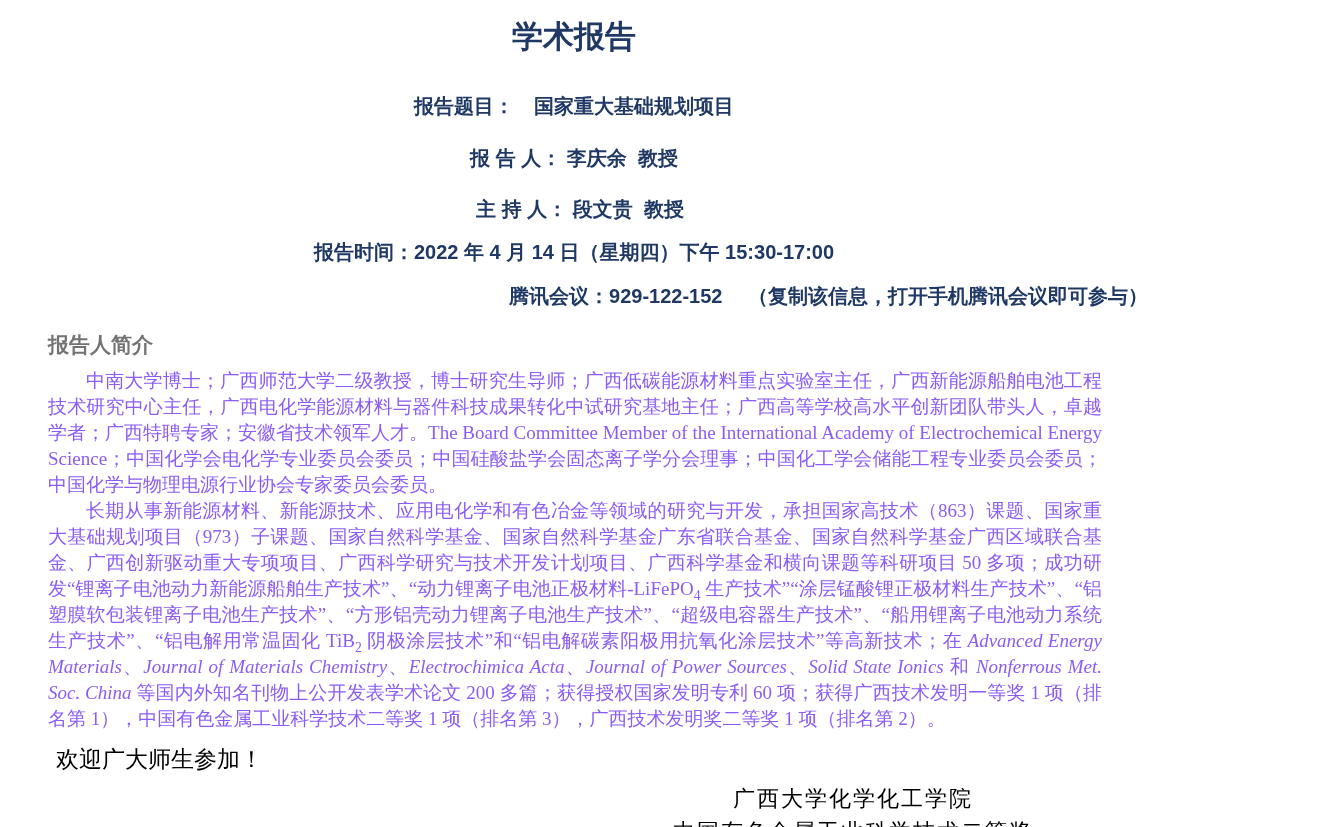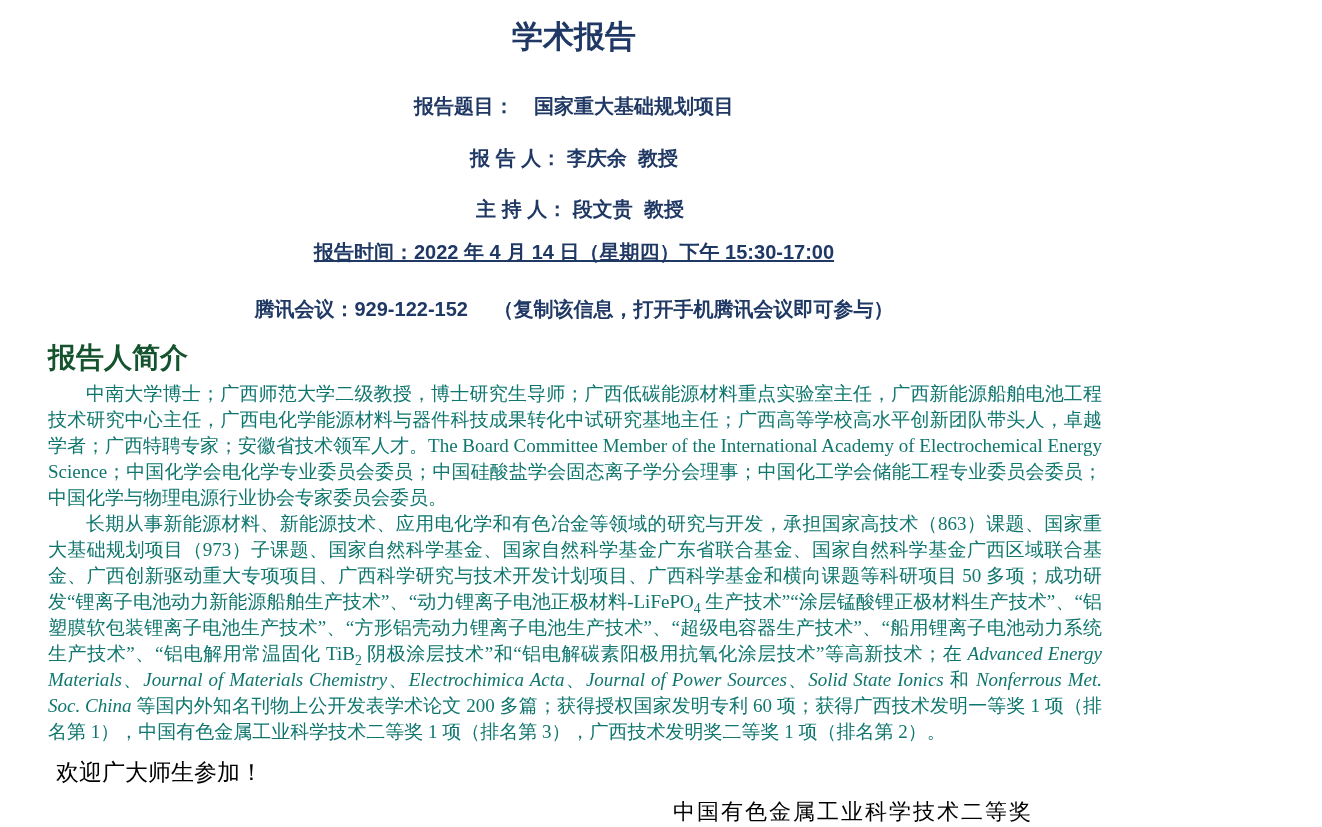--- a/index.html
+++ b/index.html
@@ -34,37 +34,37 @@
     font-family: "Liberation Sans", "DejaVu Sans", sans-serif;
     font-weight: bold;
     font-size: 20px;
     line-height: 22px;
     color: #1f3864;
     white-space: pre;
   }
   .hl-0 { margin-top: 39px; }
   .hl-1 { margin-top: 30px; }
   .hl-2 { margin-top: 29px; padding-left: 12px; }
-  .hl-3 { margin-top: 21px; text-decoration: underline; }
-  .hl-4 { margin-top: 35px; }
+  .hl-3 { margin-top: 21px; }
+  .hl-4 { margin-top: 22px; text-align: right; }
   .bio-heading {
     margin: 26px 0 0 48px;
     font-family: "Liberation Sans", "DejaVu Sans", sans-serif;
     font-weight: bold;
-    font-size: 28px;
+    font-size: 21px;
     line-height: 24px;
-    color: #14532d;
+    color: #737373;
   }
   .bio-para {
     margin: 0 46px 0 48px;
     text-indent: 2em;
     text-align: justify;
     font-size: 19px;
     line-height: 26px;
-    color: #0f766e;
+    color: #8b5cf6;
   }
   .bio-para:first-of-type { margin-top: 11px; }
   .bio-para sub {
     font-size: 0.72em;
     line-height: 0;
   }
   .closing {
     margin: 16px 0 0 56px;
     font-size: 23px;
     line-height: 24px;
@@ -94,17 +94,18 @@
   <div class="hline hl-4">腾讯会议：929-122-152 　（复制该信息，打开手机腾讯会议即可参与）</div>
 
   <h2 class="bio-heading">报告人简介</h2>
 
   <p class="bio-para"><span>中南大学博士；广西师范大学二级教授，博士研究生导师；广西低碳能源材料重点实验室主任，广西新能源船舶电池工程技术研究中心主任，广西电化学能源材料与器件科技成果转化中试研究基地主任；广西高等学校高水平创新团队带头人，卓越学者；广西特聘专家；安徽省技术领军人才。The Board Committee Member of the International Academy of Electrochemical Energy Science；中国化学会电化学专业委员会委员；中国硅酸盐学会固态离子学分会理事；中国化工学会储能工程专业委员会委员；中国化学与物理电源行业协会专家委员会委员。</span></p>
   <p class="bio-para"><span>长期从事新能源材料、新能源技术、应用电化学和有色冶金等领域的研究与开发，承担国家高技术（863）课题、国家重大基础规划项目（973）子课题、国家自然科学基金、国家自然科学基金广东省联合基金、国家自然科学基金广西区域联合基金、广西创新驱动重大专项项目、广西科学研究与技术开发计划项目、广西科学基金和横向课题等科研项目 50 多项；成功研发“锂离子电池动力新能源船舶生产技术”、“动力锂离子电池正极材料-LiFePO</span><sub>4</sub><span> 生产技术”“涂层锰酸锂正极材料生产技术”、“铝塑膜软包装锂离子电池生产技术”、“方形铝壳动力锂离子电池生产技术”、“超级电容器生产技术”、“船用锂离子电池动力系统生产技术”、“铝电解用常温固化 TiB</span><sub>2</sub><span> 阴极涂层技术”和“铝电解碳素阳极用抗氧化涂层技术”等高新技术；在 </span><span style="font-style: italic;">Advanced Energy Materials</span><span>、</span><span style="font-style: italic;">Journal of Materials Chemistry</span><span>、</span><span style="font-style: italic;">Electrochimica Acta</span><span>、</span><span style="font-style: italic;">Journal of Power Sources</span><span>、</span><span style="font-style: italic;">Solid State Ionics</span><span> 和 </span><span style="font-style: italic;">Nonferrous Met. Soc. China</span><span> 等国内外知名刊物上公开发表学术论文 200 多篇；获得授权国家发明专利 60 项；获得广西技术发明一等奖 1 项（排名第 1），中国有色金属工业科学技术二等奖 1 项（排名第 3），广西技术发明奖二等奖 1 项（排名第 2）。</span></p>
 
   <div class="closing">欢迎广大师生参加！</div>
 
   <div class="signature">
+    <div>广西大学化学化工学院</div>
     <div>中国有色金属工业科学技术二等奖</div>
     <div>2022 年 4 月 11 日</div>
   </div>
 
 </div>
 
 </body></html>

